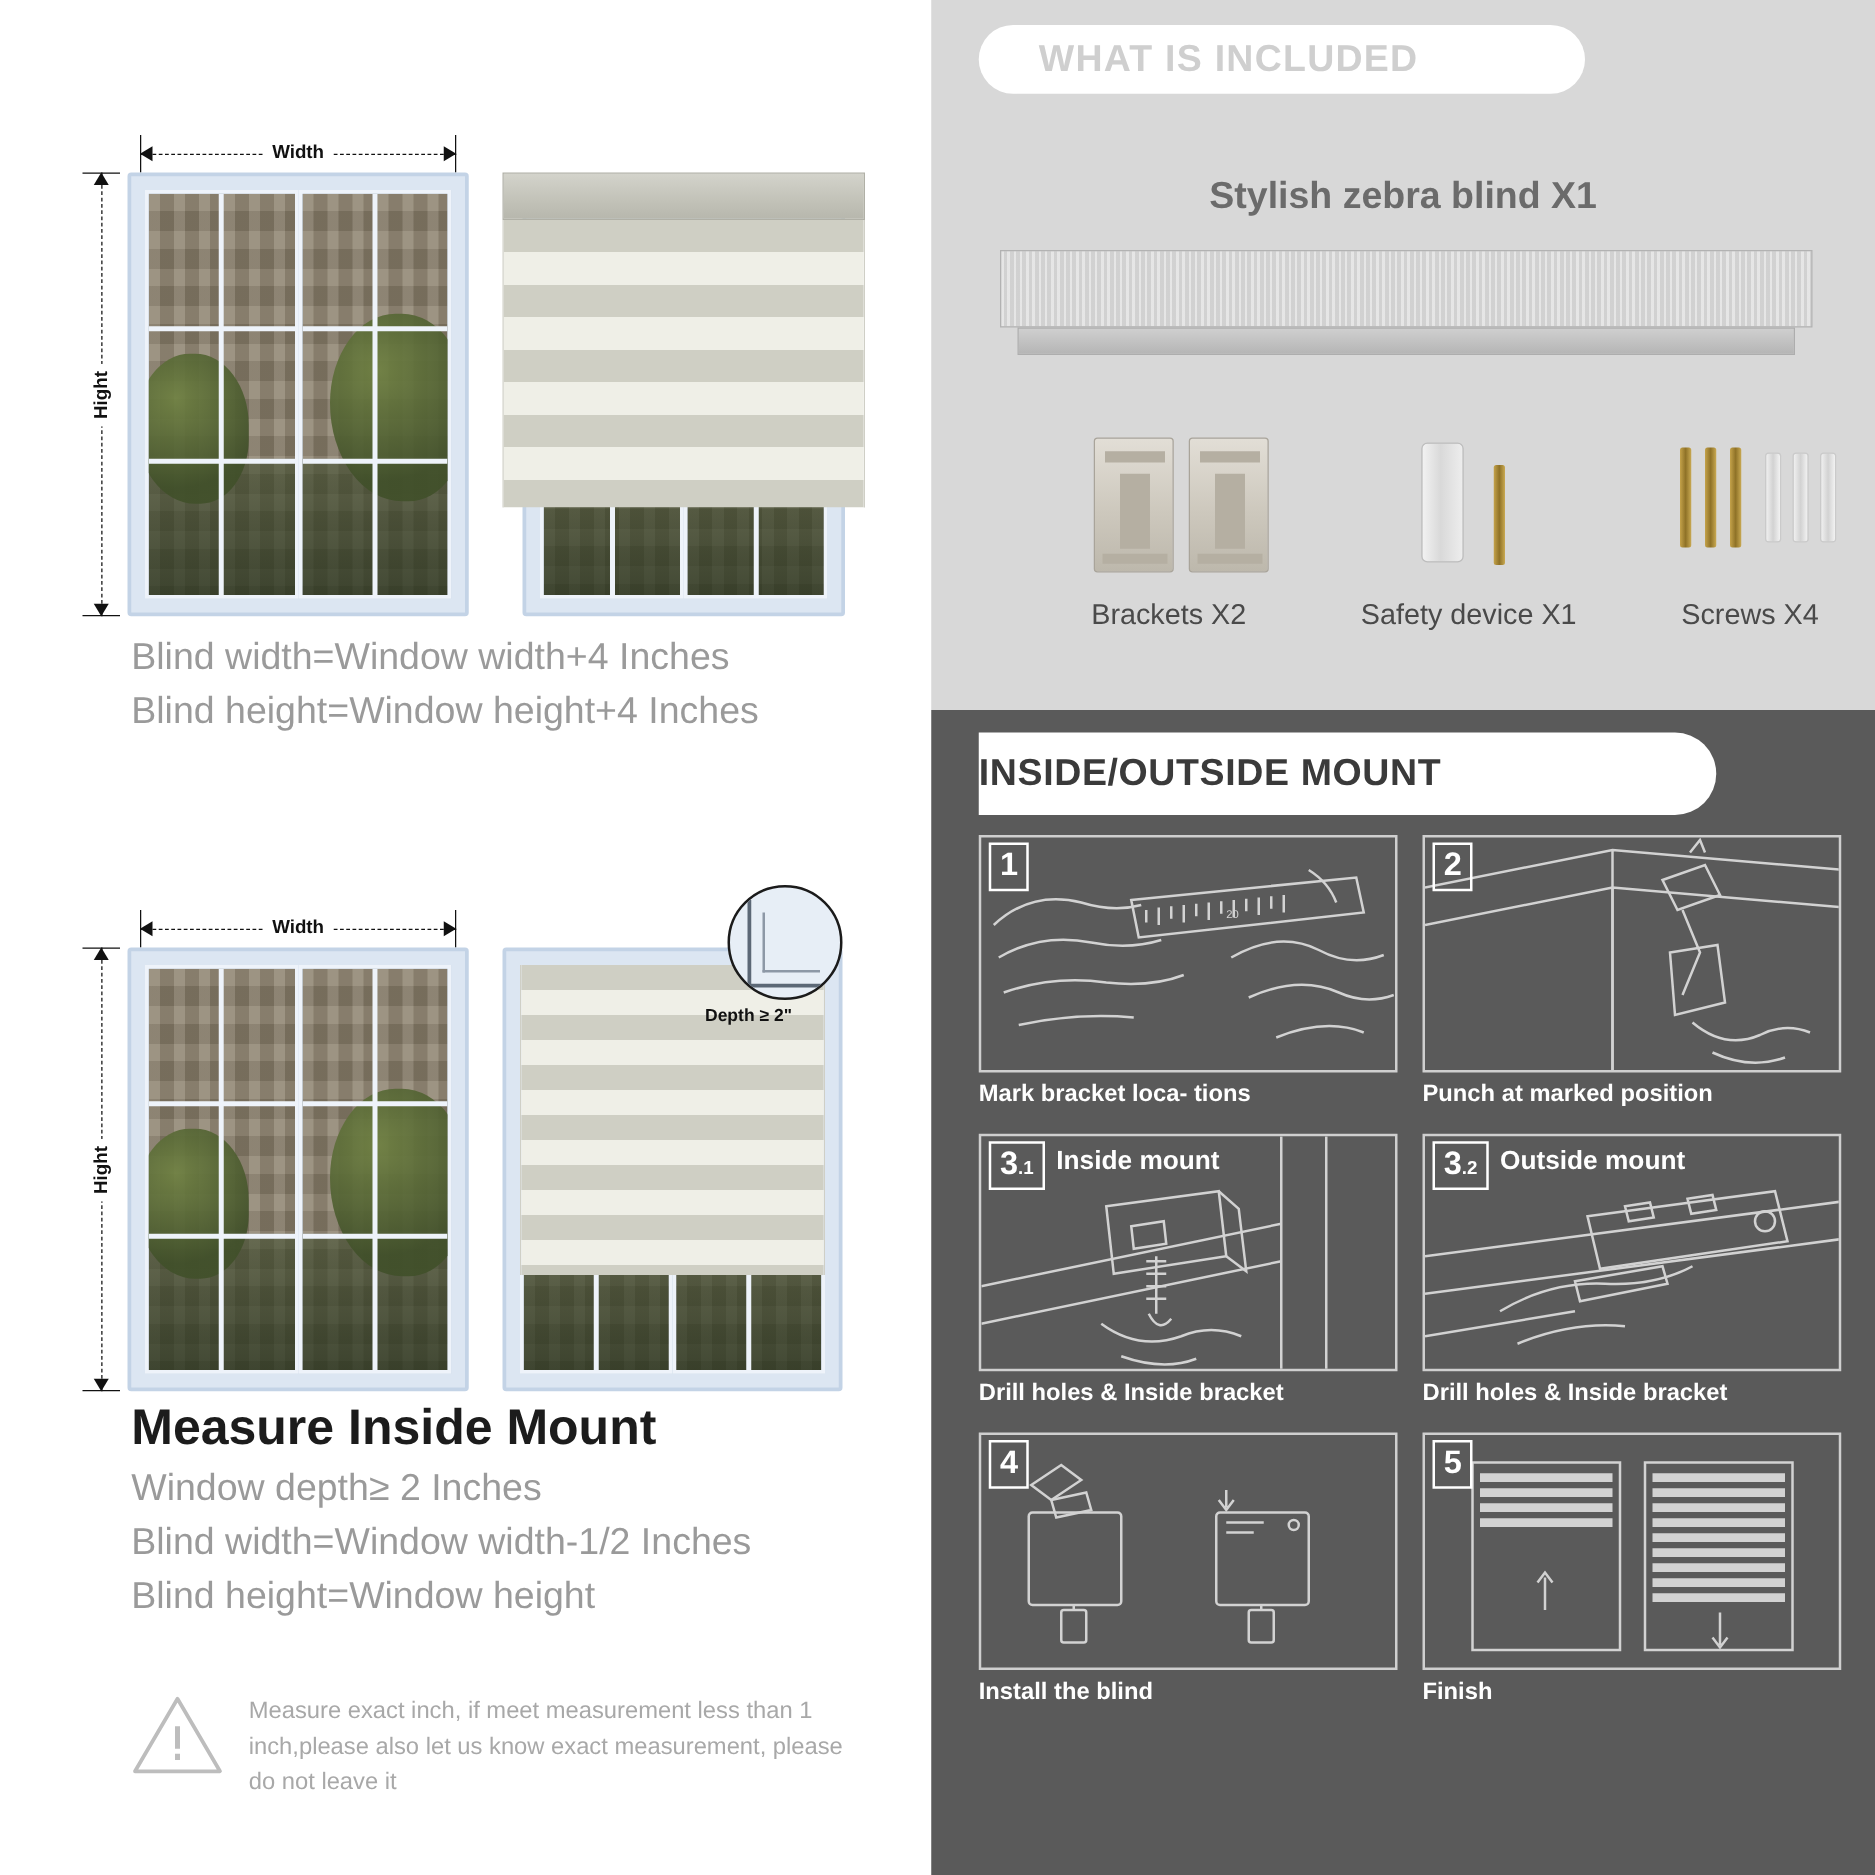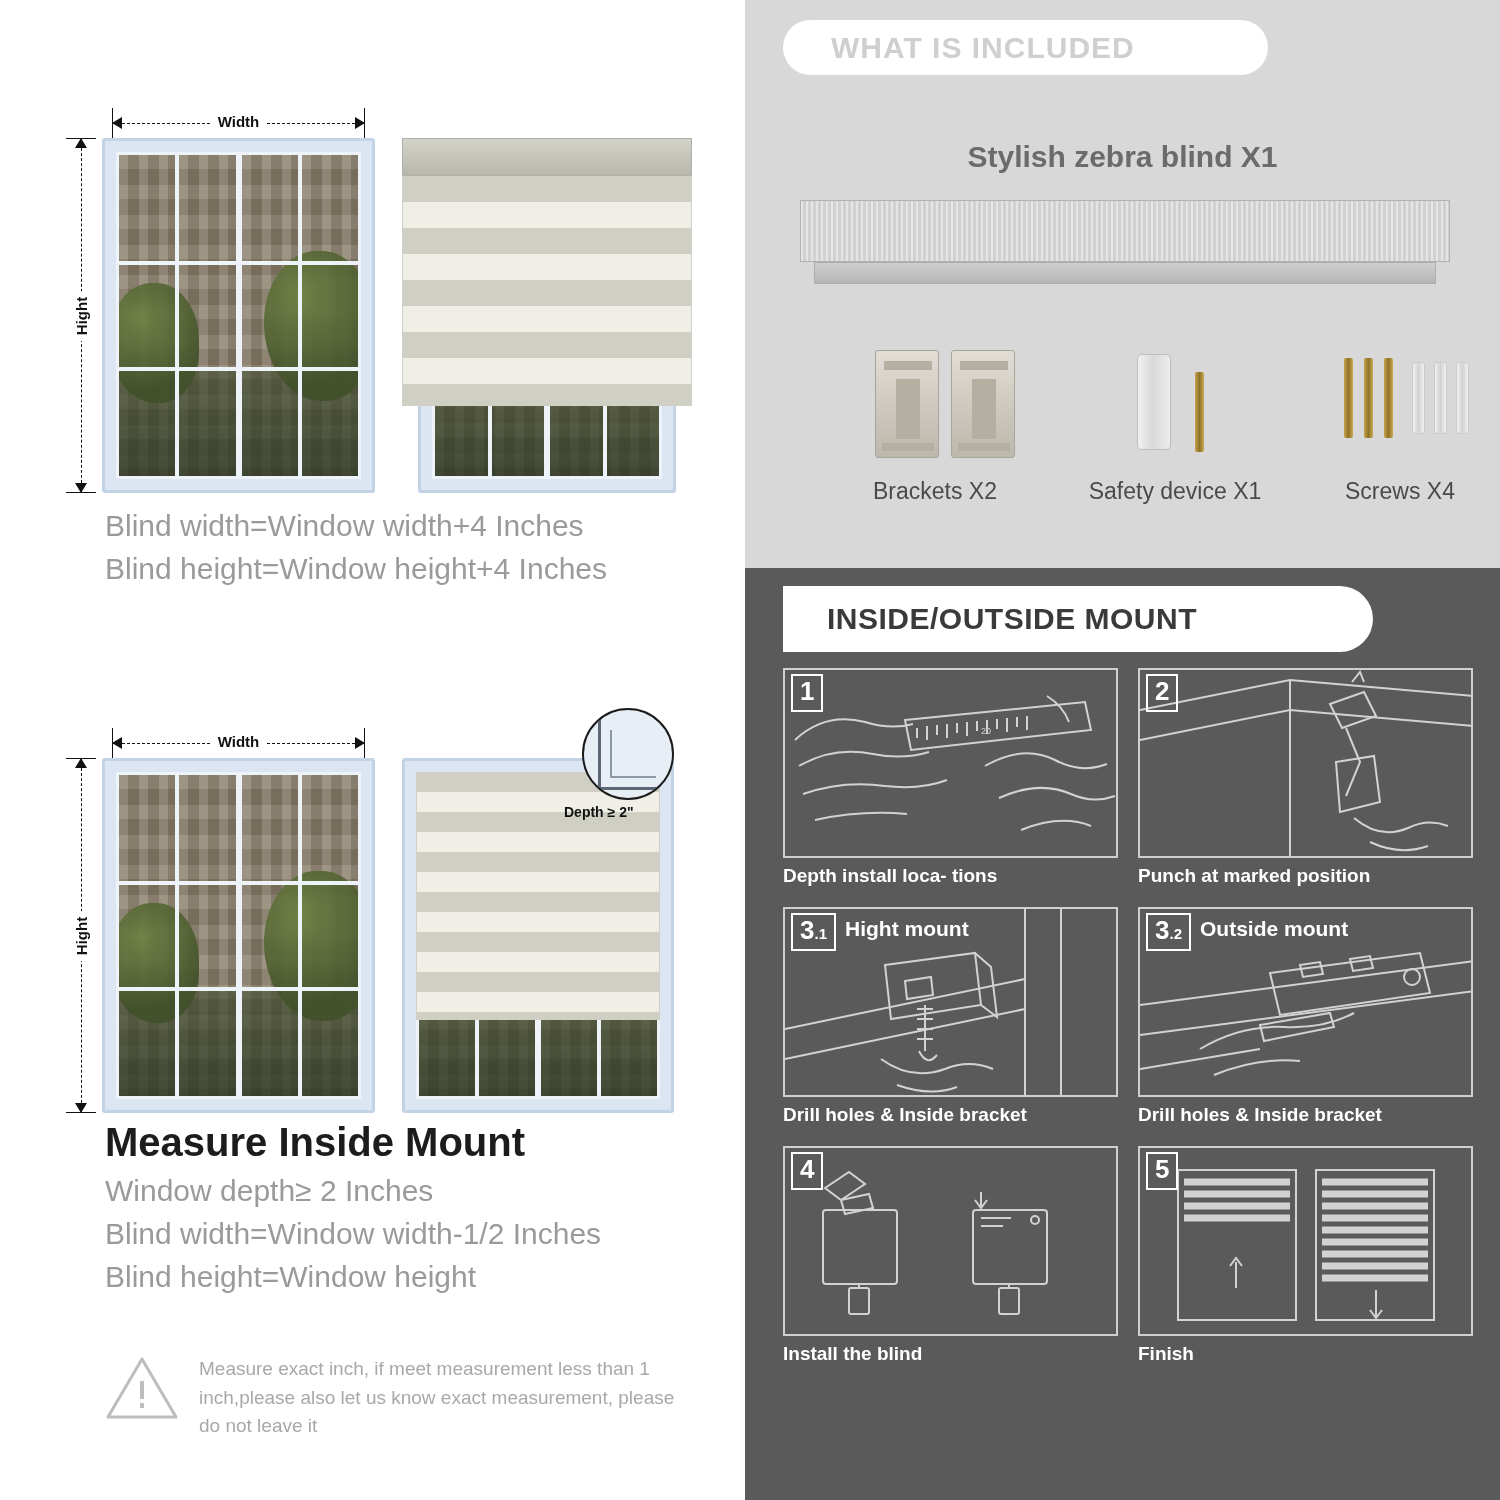--- a/index.html
+++ b/index.html
@@ -207,21 +207,21 @@
   .mount-panel {
     position: absolute; left: 0; top: 568px; width: 755px; height: 932px;
     background: #5a5a5a;
   }
   .hdr-mount {
     position: absolute; left: 38px; top: 18px;
     width: 590px; height: 66px;
     background: #ffffff; border-radius: 34px;
     border-top-left-radius: 0; border-bottom-left-radius: 0;
     color: #3a3a3a; font-size: 30px; font-weight: bold; letter-spacing: .5px;
-    display: flex; align-items: center; padding-left: 44px;
+    display: flex; align-items: center; 
   }
   .steps {
     position: absolute; left: 38px; top: 100px;
     width: 690px;
     display: grid; grid-template-columns: 335px 335px; gap: 20px 20px;
   }
   .step { position: relative; }
   .step-img {
     position: relative; width: 335px; height: 190px;
     border: 2px solid #cfcfcf; background: #5a5a5a; overflow: hidden;
@@ -468,21 +468,21 @@
                 <path d="M132 58 v10 M142 56 v14 M152 55 v10 M162 54 v14 M172 53 v10 M182 52 v14 M192 51 v10 M202 50 v14 M212 49 v10 M222 48 v14 M232 47 v10 M242 46 v14"></path>
                 <path d="M200 96 q38 -22 70 -6 q26 14 52 4"></path>
                 <path d="M214 128 q40 -18 72 -4 q22 10 44 2"></path>
                 <path d="M236 160 q40 -16 70 -4"></path>
                 <path d="M262 26 q16 10 22 26"></path>
               </g>
               <text x="196" y="64" fill="#d2d2d2" font-size="9" font-family="Liberation Sans">20</text>
             </svg>
           </div>
           <div class="step-num" style=""><span>1</span><span class="sub"></span></div>
-          <div class="step-cap">Depth install loca- tions</div>
+          <div class="step-cap">Mark bracket loca- tions</div>
         </div>
 
         <div class="step">
           <div class="step-img">
             <svg width="335" height="190" viewBox="0 0 335 190">
               <g stroke="#d2d2d2" fill="none" stroke-width="2">
                 <path d="M0 40 L150 10 L335 26"></path>
                 <path d="M0 70 L150 40 L335 56"></path>
                 <path d="M150 10 L150 190"></path>
                 <path d="M150 40 L150 190"></path>
@@ -509,21 +509,21 @@
                 <path d="M190 44 L206 58 L212 108 L196 96"></path>
                 <path d="M120 72 l26 -4 l2 18 l-26 4 z"></path>
                 <path d="M140 96 l0 46 M134 142 q8 16 18 4"></path>
                 <path d="M132 100 h16 M132 110 h16 M132 120 h16 M132 130 h16"></path>
                 <path d="M96 150 q30 22 64 10 q24 -10 48 0"></path>
                 <path d="M112 176 q34 12 60 2"></path>
               </g>
             </svg>
           </div>
           <div class="step-num"><span>3</span><span class="sub">.1</span></div>
-          <div class="step-inline">Hight mount</div>
+          <div class="step-inline">Inside mount</div>
           <div class="step-cap">Drill holes &amp;  Inside bracket</div>
         </div>
 
         <div class="step">
           <div class="step-img">
             <svg width="335" height="190" viewBox="0 0 335 190">
               <g stroke="#d2d2d2" fill="none" stroke-width="2">
                 <path d="M0 96 L335 52 M0 126 L335 82"></path>
                 <path d="M130 64 L280 44 L290 84 L140 106 Z"></path>
                 <path d="M160 56 l20 -3 l3 12 l-20 3 z M210 50 l20 -3 l3 12 l-20 3 z"></path>

